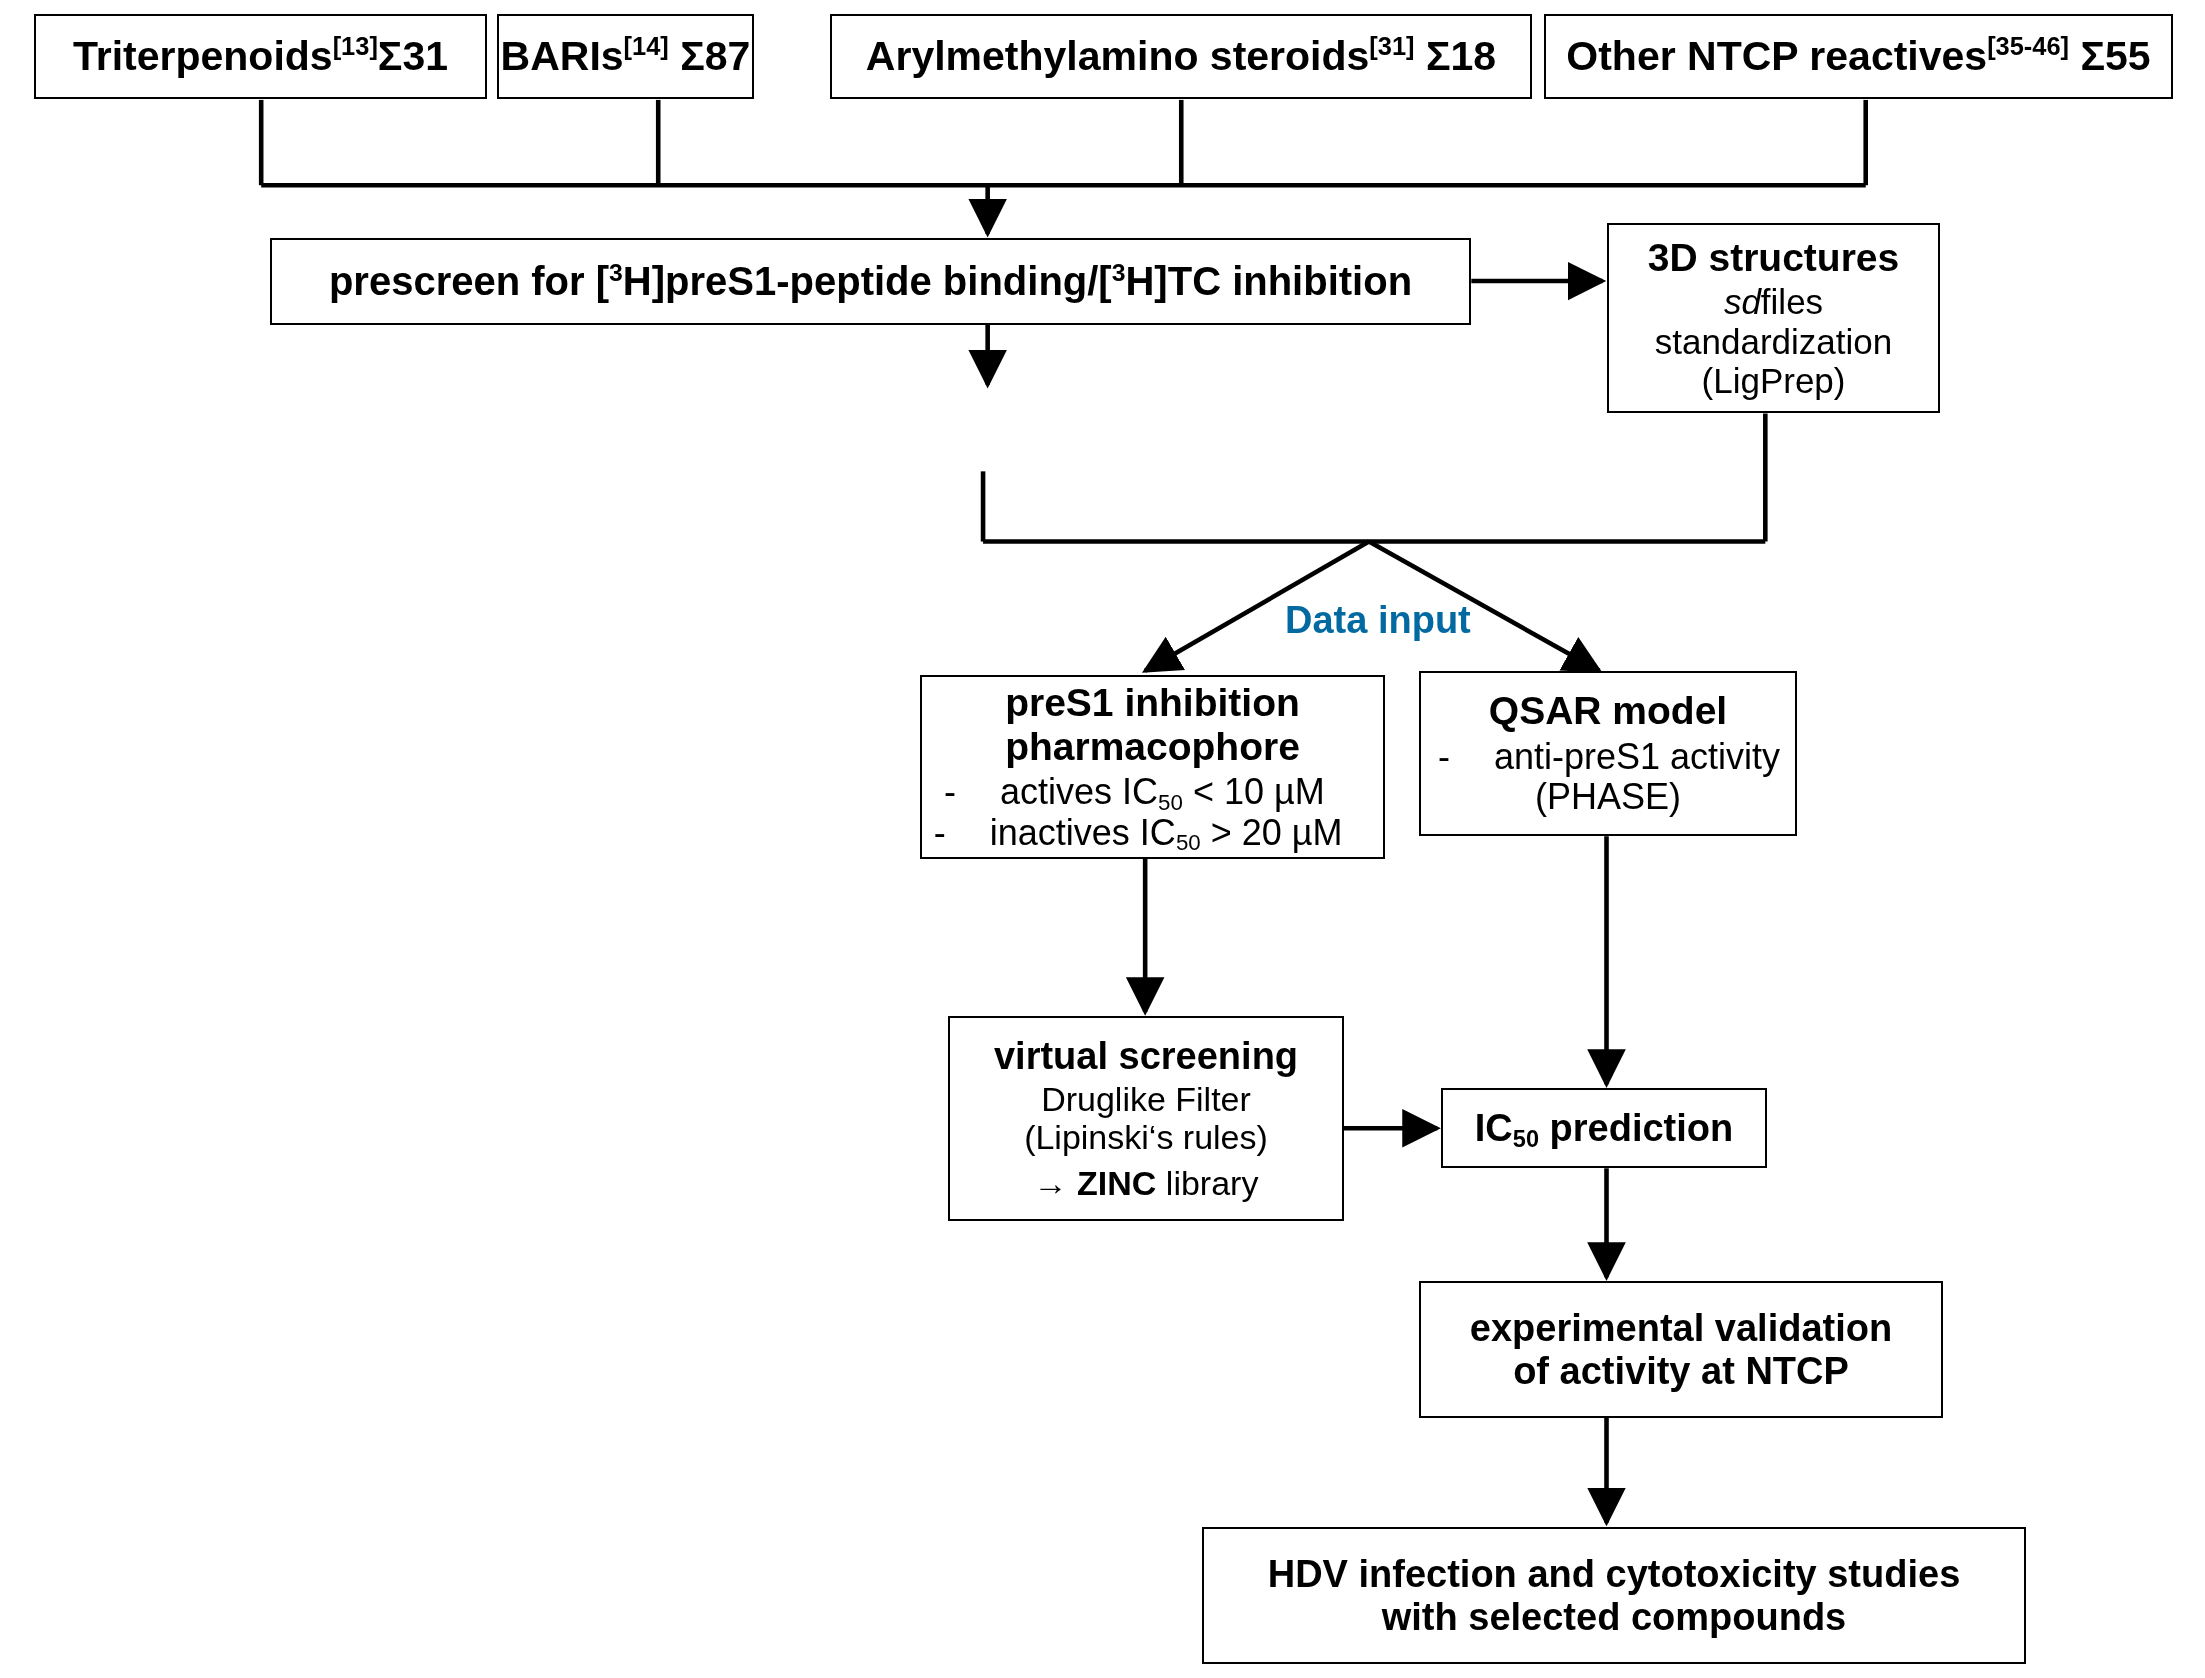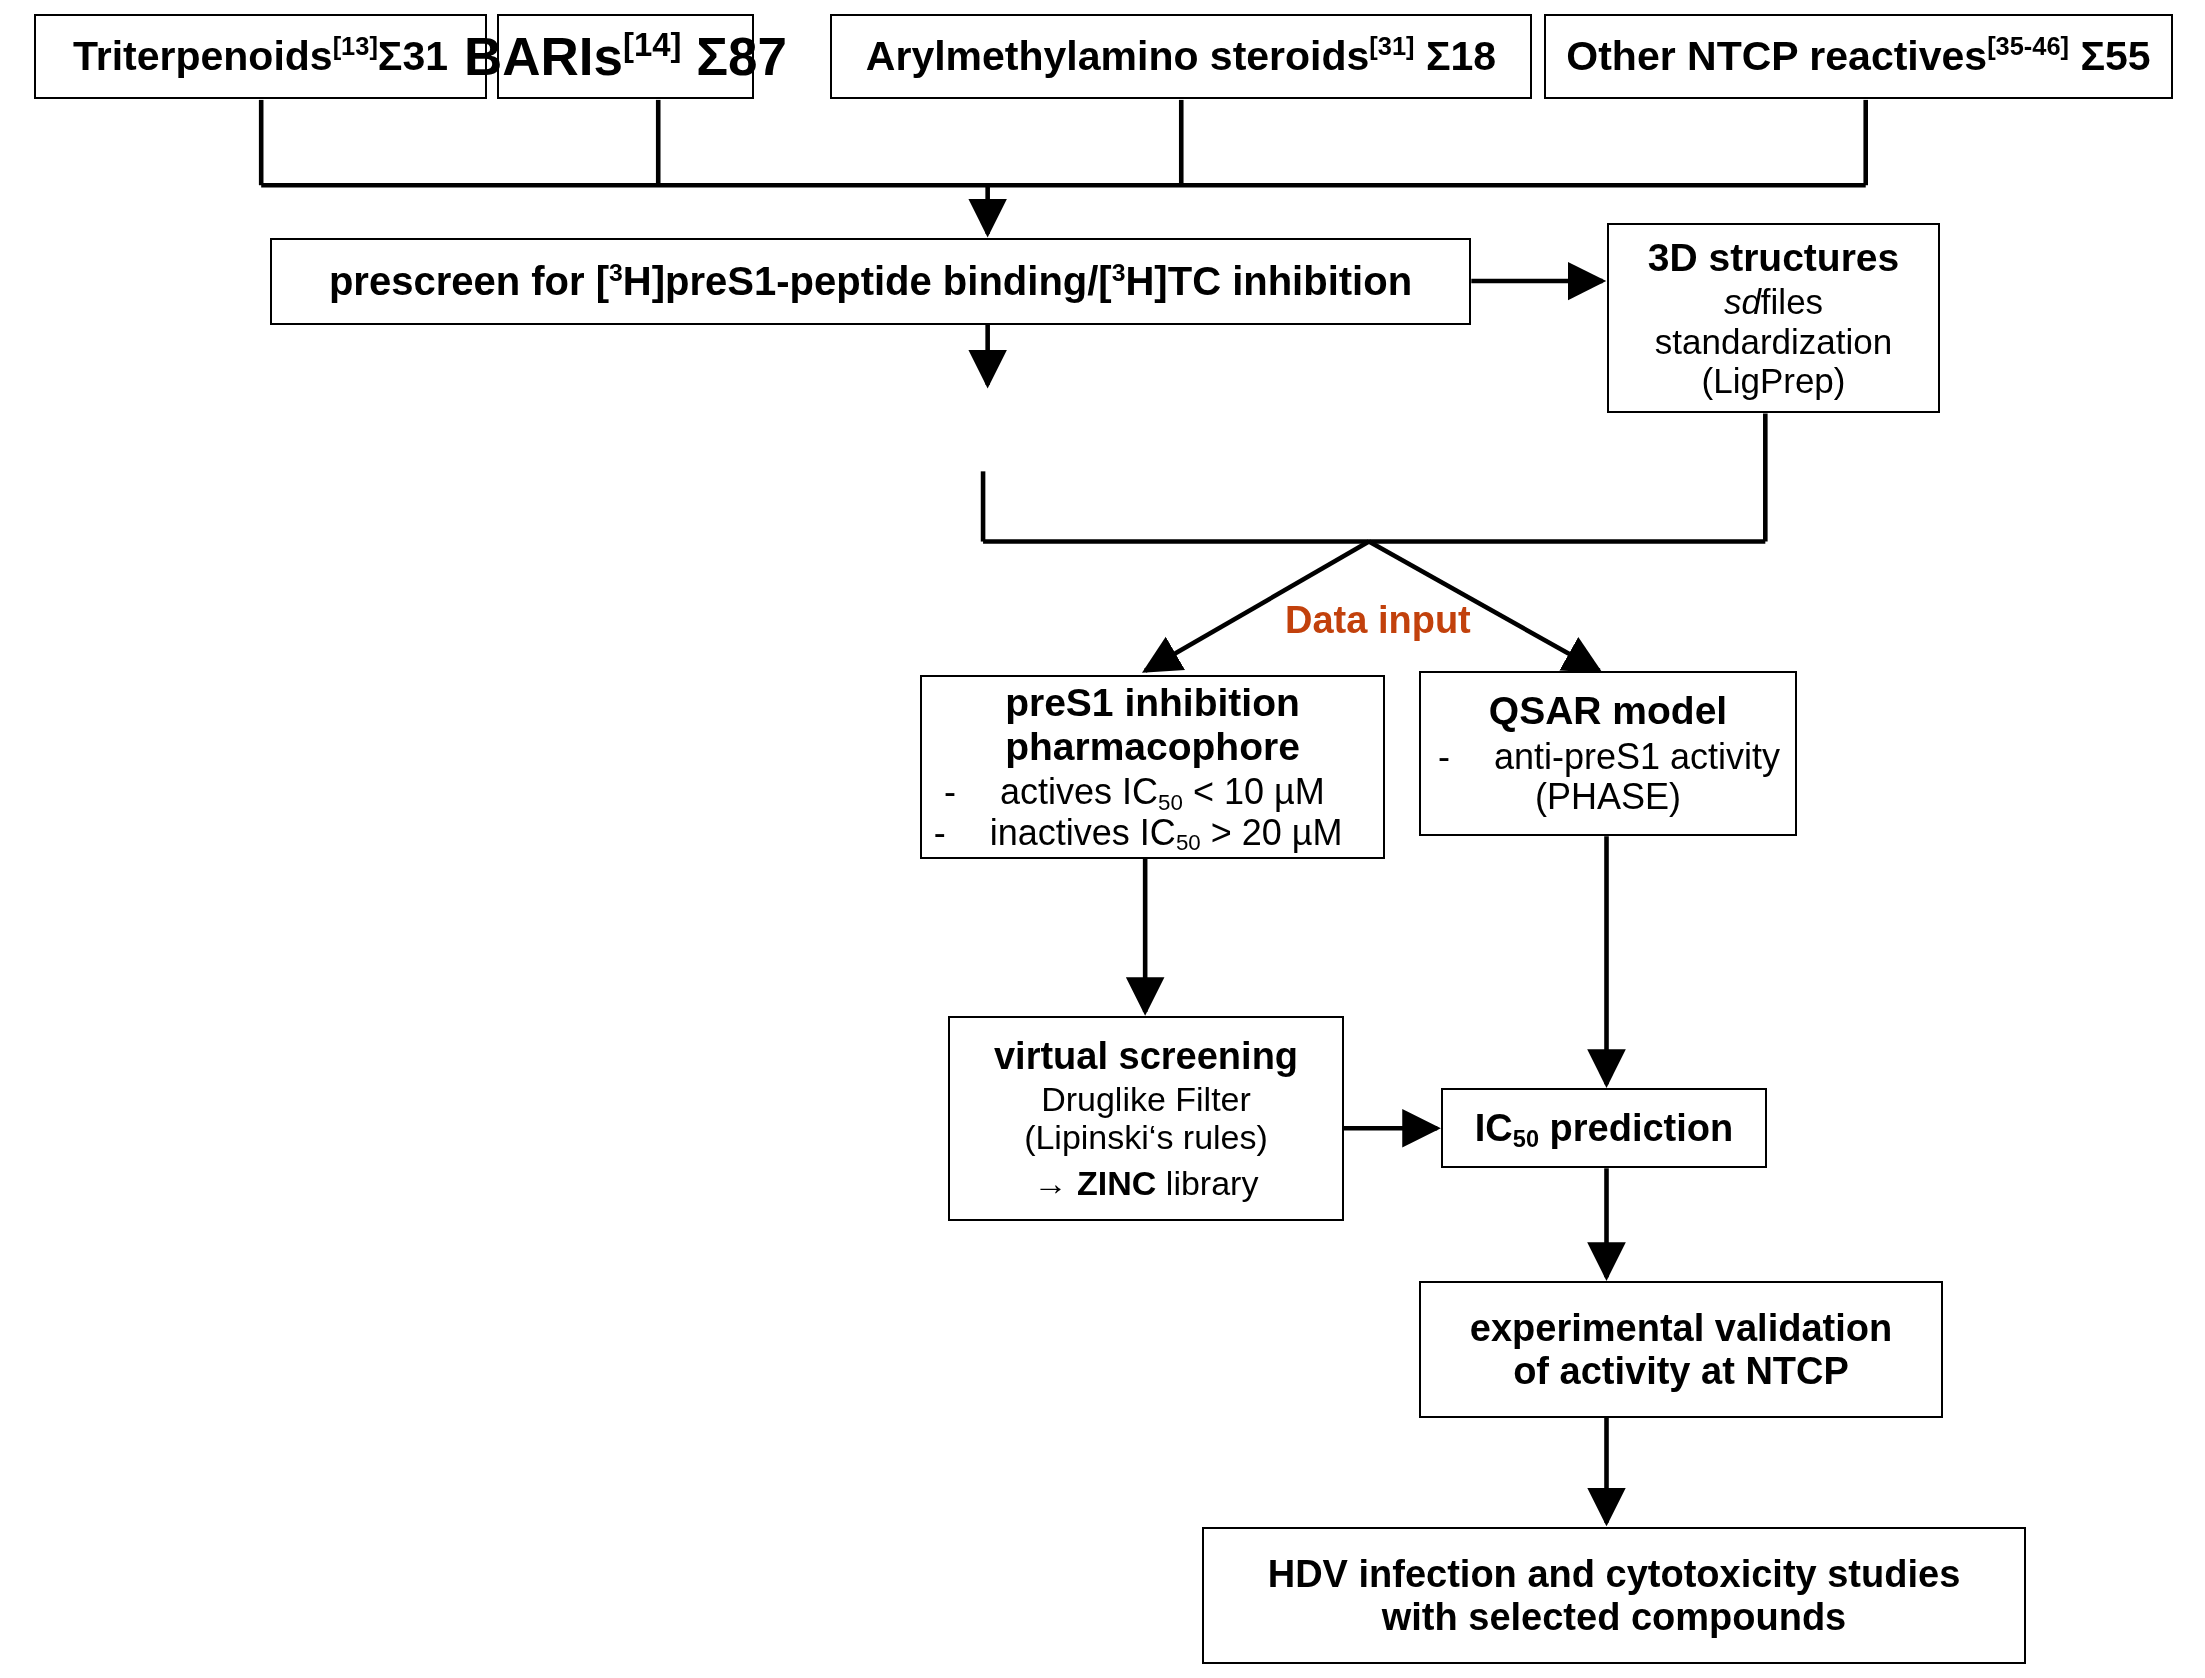--- a/index.html
+++ b/index.html
@@ -69,29 +69,29 @@
   sub {
     font-size: 0.62em;
     vertical-align: baseline;
     position: relative;
     top: 0.26em;
     line-height: 0;
   }
   .lbl {
     position: absolute;
     font-weight: bold;
-    color: #c2410c;
+    color: #0369a1;
     white-space: nowrap;
   }
   .ital { font-style: italic; }
   .bld { font-weight: bold; }
 
   
   #n-triterpenoids   { left: 34px;   top: 14.4px;   width: 453px;  height: 85px; font-size: 41px; }
-  #n-baris          { left: 497px;  top: 14.4px;   width: 257px;  height: 85px; font-size: 53px; }
+  #n-baris          { left: 497px;  top: 14.4px;   width: 257px;  height: 85px; font-size: 41px; }
   #n-aryl          { left: 830px; top: 14.4px;   width: 702px; height: 85px; font-size: 41px; }
   #n-otherntcp     { left: 1544px; top: 14.4px;   width: 629px;  height: 85px; font-size: 41px; }
 
   #n-prescreen     { left: 270px;  top: 238px;  width: 1201px; height: 87px; font-size: 40px; }
   #n-3d            { left: 1607px; top: 223px;  width: 333px;  height: 190px; font-size: 35px; }
   #n-ic50det       { left: 671px; top: 389px;  width: 654px;  height: 83px; font-size: 40px; }
 
   #n-pres1         { left: 920px; top: 675px; width: 465px;  height: 184px; font-size: 36px; }
   #n-qsar          { left: 1419px; top: 671px; width: 378px;  height: 165px; font-size: 36px; }
   #n-vscreen       { left: 948px; top: 1016px; width: 396px;  height: 205px; font-size: 34px; }

